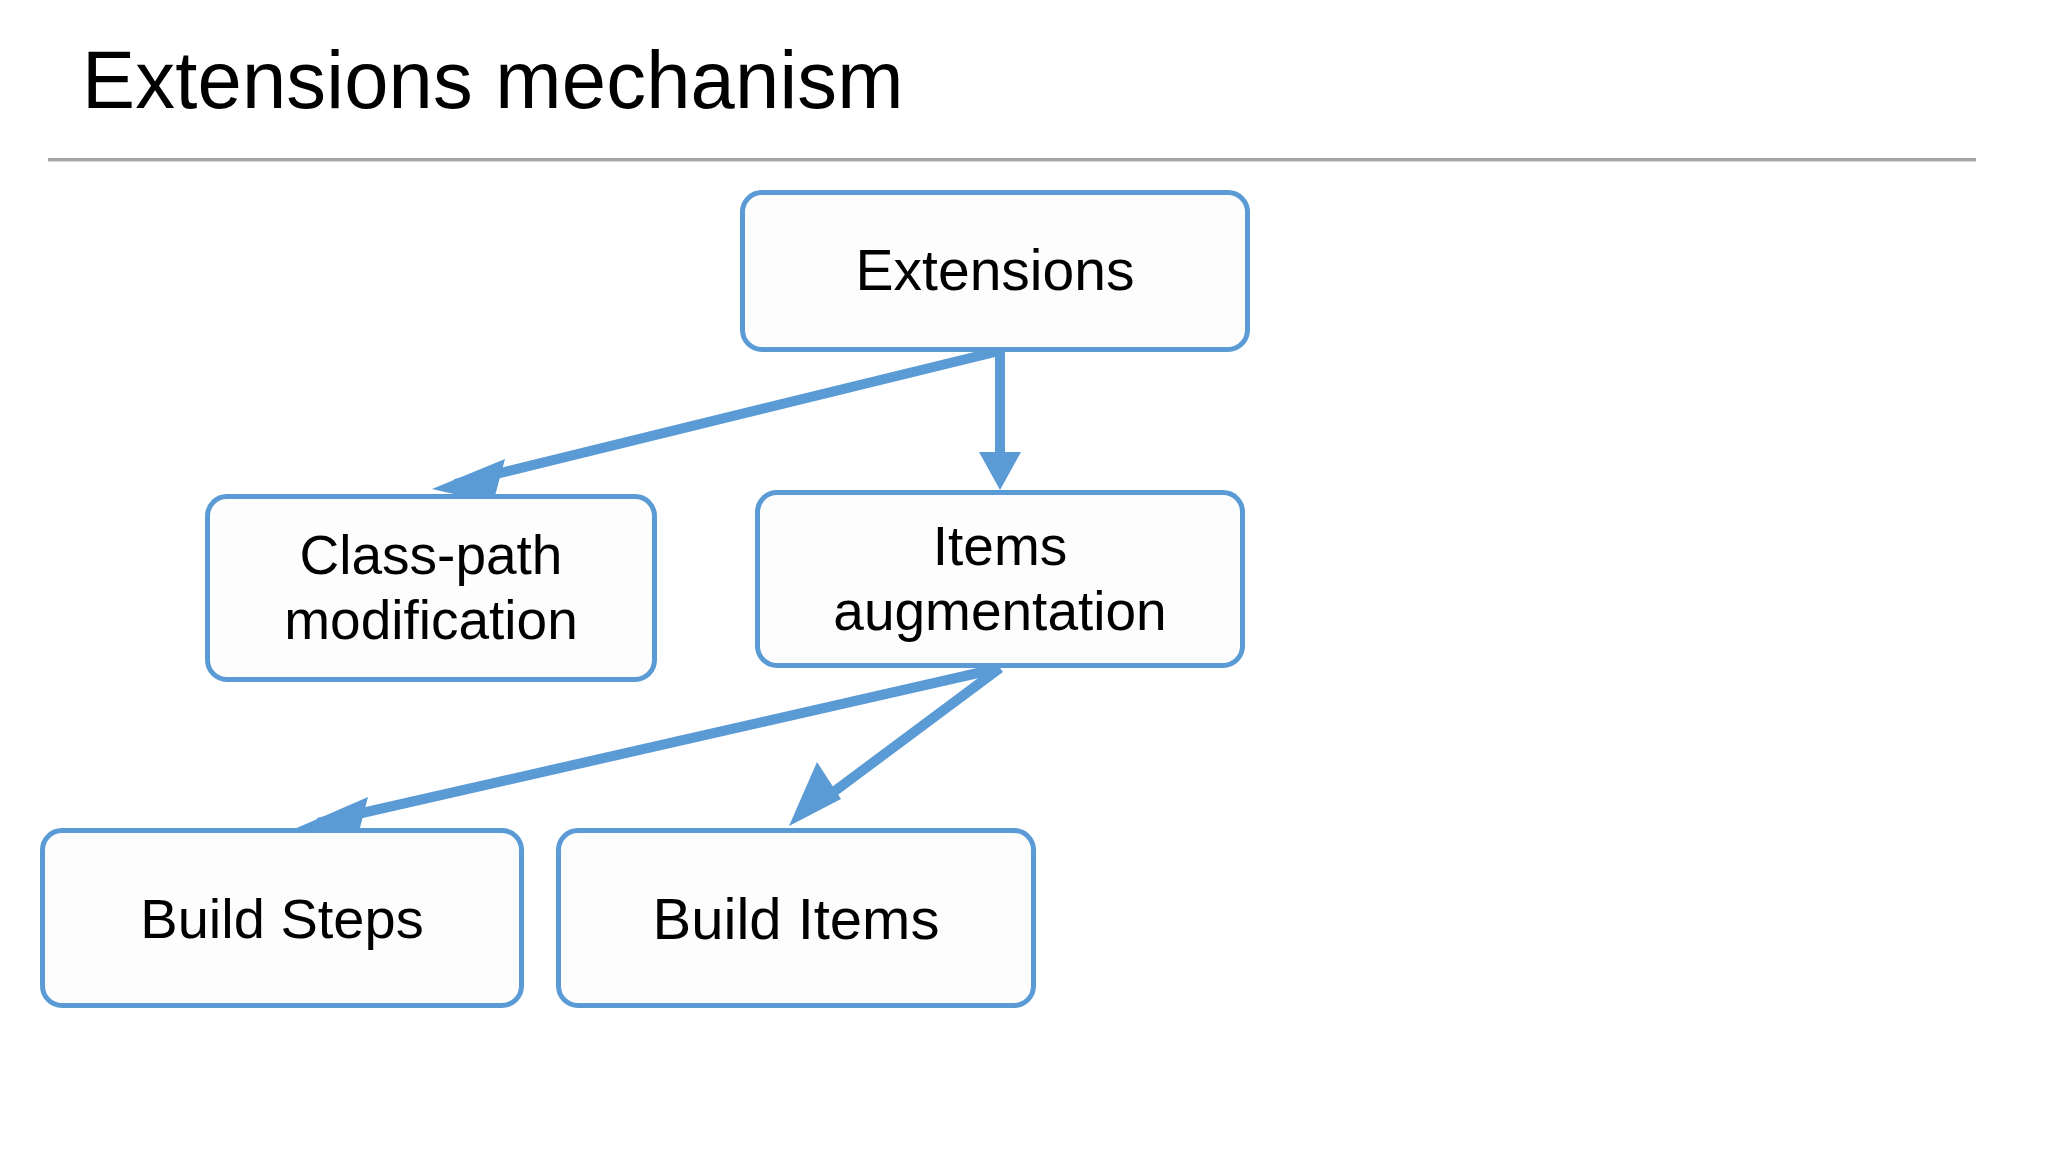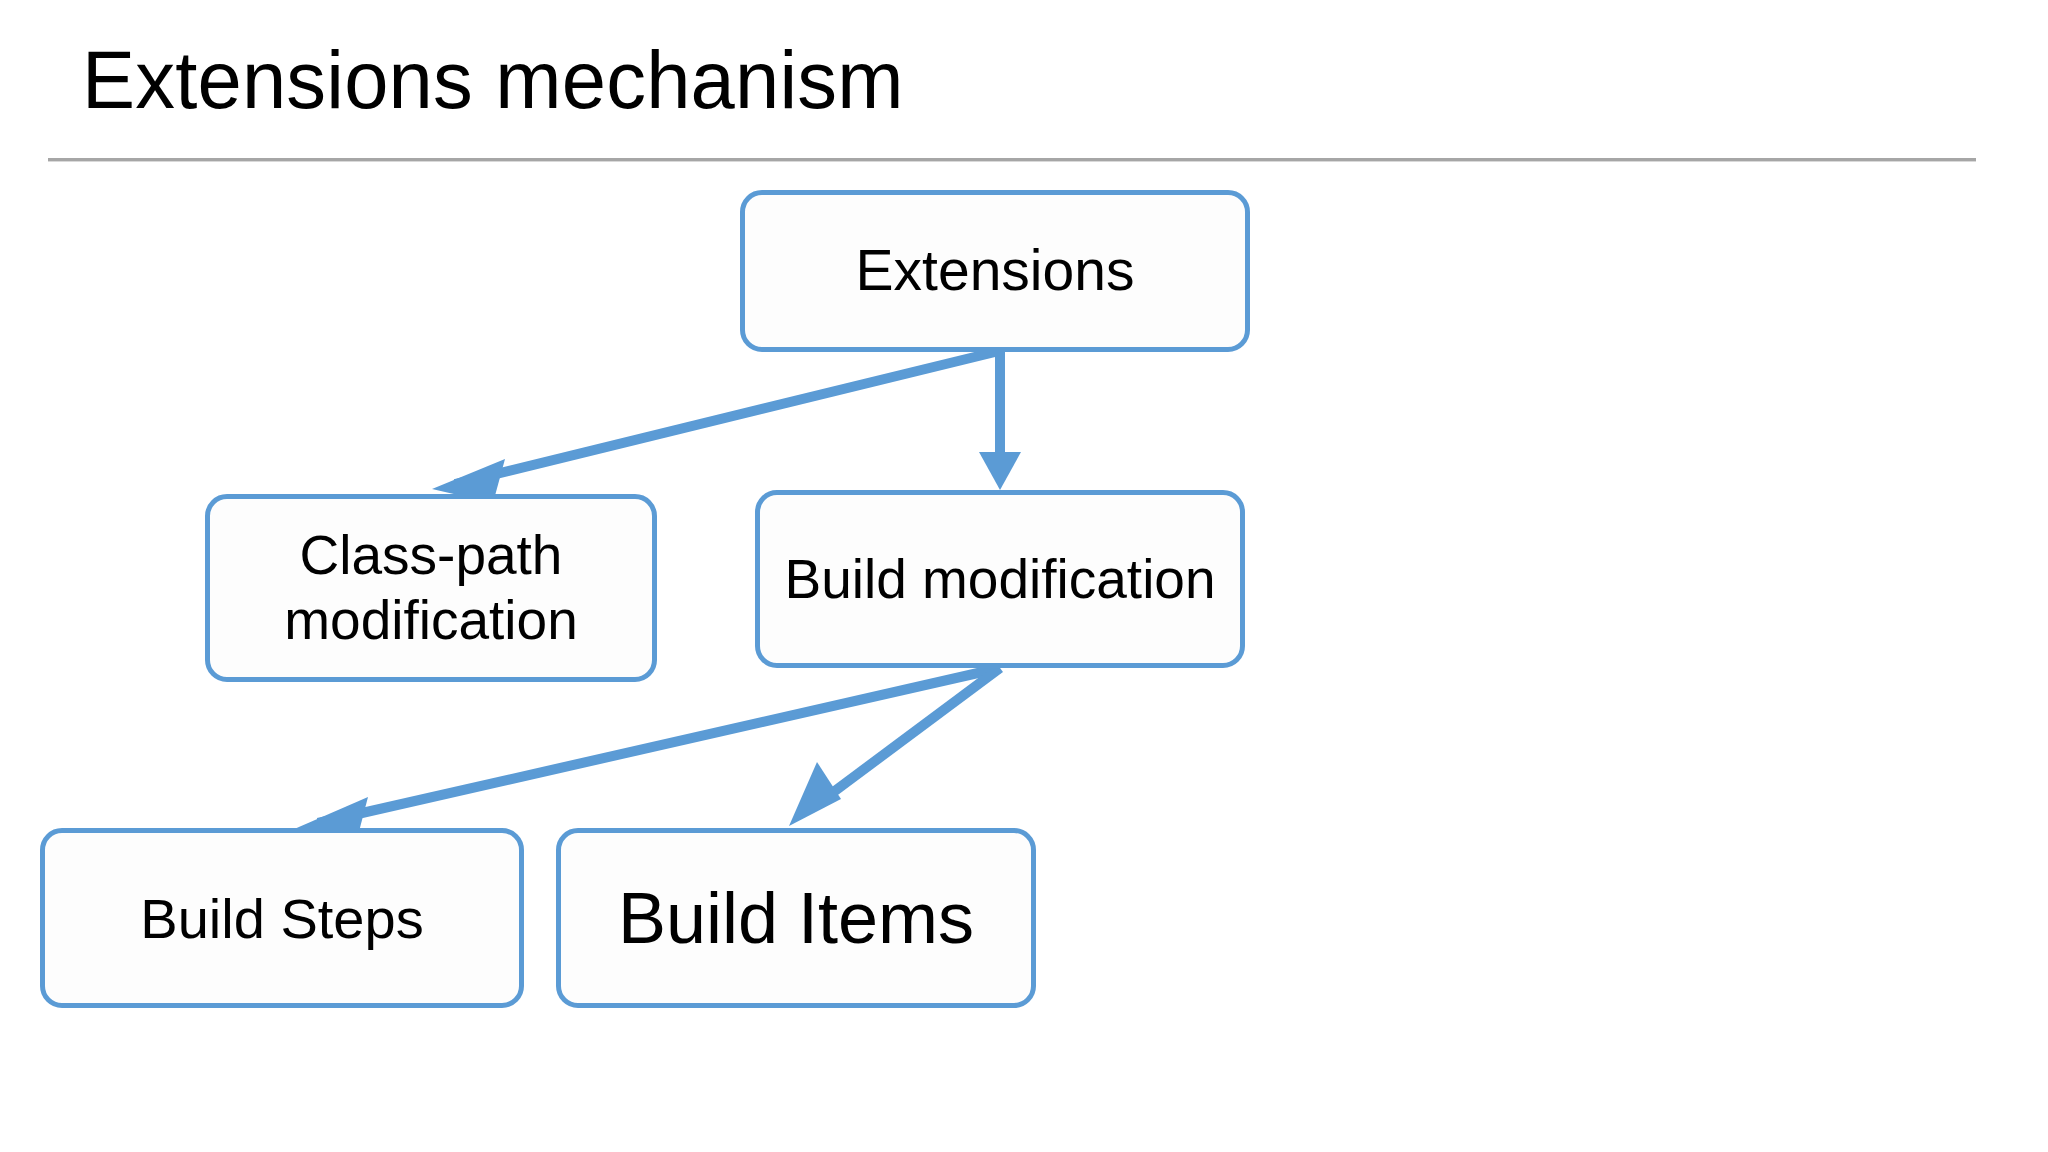--- a/index.html
+++ b/index.html
@@ -126,21 +126,21 @@
     height: 180px;
     font-size: 56px;
     justify-content: center;
   }
 
   #node-builditems {
     left: 556px;
     top: 828px;
     width: 480px;
     height: 180px;
-    font-size: 72px;
+    font-size: 58px;
   }
 </style>
 </head>
 <body>
 
 <div id="slide">
 
   <div id="slide-title">Extensions mechanism</div>
 
   <div id="title-rule"></div>
@@ -172,21 +172,21 @@
 
     <div class="node" id="node-extensions">
       <span class="node-label">Extensions</span>
     </div>
 
     <div class="node" id="node-classpath">
       <span class="node-label">Class-path modification</span>
     </div>
 
     <div class="node" id="node-buildaug">
-      <span class="node-label">Build modification</span>
+      <span class="node-label">Items augmentation</span>
     </div>
 
     <div class="node" id="node-buildsteps">
       <span class="node-label">Build Steps</span>
     </div>
 
     <div class="node" id="node-builditems">
       <span class="node-label">Build Items</span>
     </div>
 

